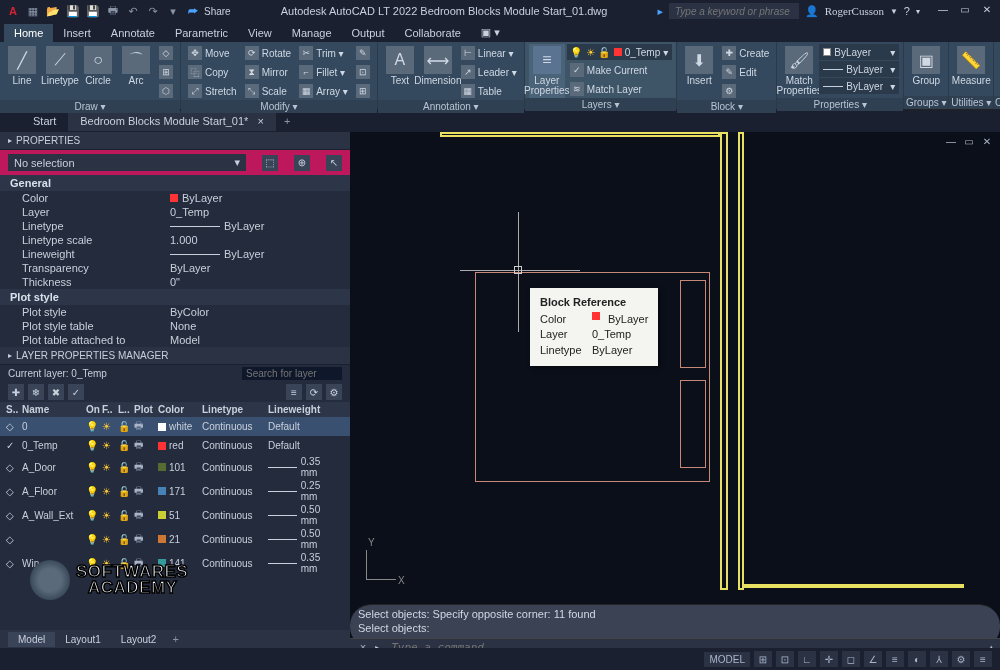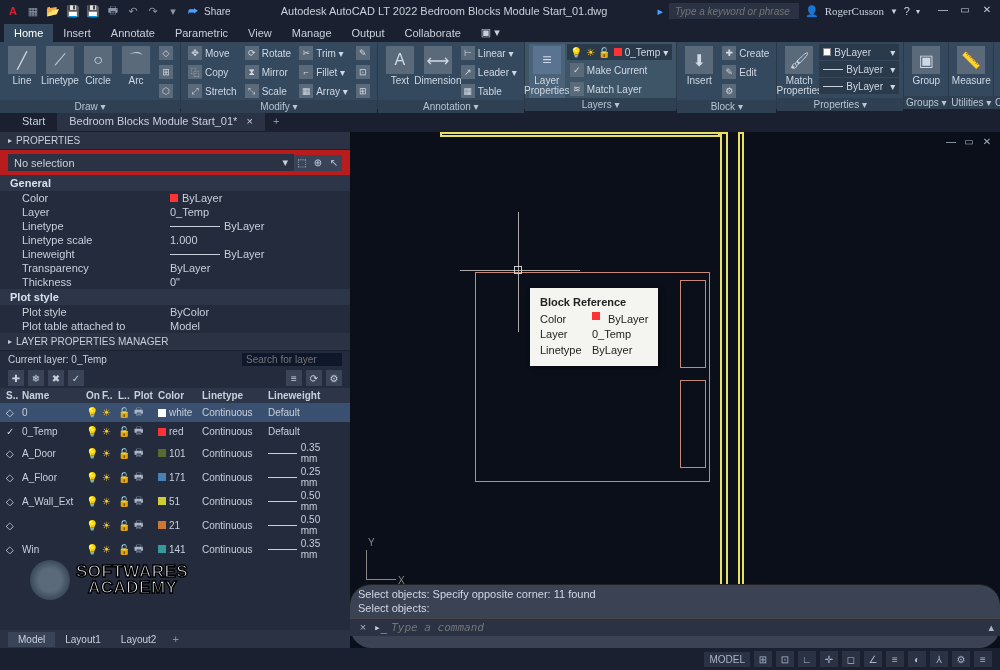--- a/index.html
+++ b/index.html
@@ -29,38 +29,38 @@
 .ribbon-btn-lg { width: 36px; display: flex; flex-direction: column; align-items: center; gap: 2px; padding: 2px; }
 .ribbon-btn-lg .icon-lg { width: 28px; height: 28px; background: #5a6a7a; display: flex; align-items: center; justify-content: center; font-size: 16px; color: #d0d8e4; }
 .ribbon-btn-lg .lbl { font-size: 10px; color: #d0d8e4; text-align: center; line-height: 1; }
 .ribbon-col { display: flex; flex-direction: column; gap: 1px; }
 .ribbon-btn-sm { height: 18px; display: flex; align-items: center; gap: 3px; padding: 0 3px; font-size: 10px; color: #d0d8e4; white-space: nowrap; }
 .ribbon-btn-sm .icon-sm { width: 14px; height: 14px; background: #5a6a7a; display: inline-flex; align-items: center; justify-content: center; font-size: 9px; }
 .layer-combo { background: #2a3a4a; color: #d0d8e4; font-size: 10px; padding: 1px 4px; height: 16px; display: flex; align-items: center; gap: 3px; min-width: 100px; }
 .sw { width: 8px; height: 8px; display: inline-block; }
 
 
-.filetabs { height: 22px; background: #1a2030; display: flex; align-items: center; padding-left: 10px; gap: 0; }
+.filetabs { height: 22px; background: #1a2030; display: flex; align-items: center; padding-left: 21px; gap: 0; }
 .filetabs .ftab { padding: 4px 12px; font-size: 11px; color: #c8d0dc; background: #232b3c; }
 .filetabs .ftab.start { background: #1a2030; }
 .filetabs .ftab.active { background: #2a3244; }
 .filetabs .plus { padding: 4px 8px; color: #8a95a8; }
 
 
 .workarea { display: flex; height: 538px; }
 
 
 .left-panels { width: 350px; background: #232b3c; display: flex; flex-direction: column; }
 
 .panel-header { height: 18px; background: #2a3244; display: flex; align-items: center; padding: 0 8px; font-size: 10px; color: #c8d0dc; border-bottom: 1px solid #1a2030; }
 .panel-expand { margin-right: 4px; font-size: 8px; }
 
 
 .props { flex: 0 0 auto; }
-.props .selector-row { display: flex; align-items: center; padding: 4px 8px; gap: 0; background: #b91c1c; }
+.props .selector-row { display: flex; align-items: center; padding: 4px 8px; gap: 16px; background: #be185d; }
 .props .selector { flex: 1; background: #2a3244; padding: 2px 6px; font-size: 11px; color: #c8d0dc; display: flex; justify-content: space-between; align-items: center; }
 .props .tool-icon { width: 16px; height: 16px; background: #3a4458; display: flex; align-items: center; justify-content: center; font-size: 10px; }
 .props .section-head { background: #2c3648; padding: 2px 10px; font-size: 11px; font-weight: bold; color: #d8e0ec; }
 .props .prop-row { display: flex; padding: 1px 0; font-size: 11px; }
 .props .prop-label { width: 170px; padding-left: 22px; color: #c8d0dc; }
 .props .prop-value { flex: 1; color: #c8d0dc; display: flex; align-items: center; gap: 4px; }
 .linesample { display: inline-block; width: 50px; border-top: 1px solid #c8d0dc; vertical-align: middle; }
 
 
 .layermgr { flex: 1; display: flex; flex-direction: column; min-height: 0; }
@@ -102,21 +102,21 @@
 .tooltip .tt-label { width: 44px; }
 .ucs { position: absolute; left: 6px; bottom: 80px; color: #888; font-size: 10px; }
 .ucs .axis-y { position: absolute; left: 10px; bottom: 10px; width: 1px; height: 30px; background: #888; }
 .ucs .axis-x { position: absolute; left: 10px; bottom: 10px; width: 30px; height: 1px; background: #888; }
 .ucs .lbl-y { position: absolute; left: 12px; bottom: 42px; }
 .ucs .lbl-x { position: absolute; left: 42px; bottom: 4px; }
 .view-controls { position: absolute; top: 4px; right: 6px; display: flex; gap: 4px; }
 .vc-btn { width: 14px; height: 14px; color: #aab4c8; font-size: 10px; text-align: center; }
 
 
-.cmdarea { position: absolute; left: 0; right: 0; bottom: 22px; height: 64px; background: #3a4254; border-top: 1px solid #222; border-radius: 21px; }
+.cmdarea { position: absolute; left: 0; right: 0; bottom: 22px; height: 44px; background: #3a4254; border-top: 1px solid #222; border-radius: 21px; }
 .cmd-history { padding: 2px 8px; font-family: Consolas, monospace; font-size: 11px; color: #d0d8e4; line-height: 1.3; }
 .cmd-input-row { display: flex; align-items: center; padding: 2px 6px; gap: 4px; background: #2a3244; border-top: 1px solid #444; }
 .cmd-input { flex: 1; background: transparent; border: none; color: #8a95a8; font-family: Consolas, monospace; font-size: 11px; font-style: italic; }
 .cmd-close { width: 14px; color: #aab4c8; text-align: center; }
 
 
 .bottom-tabs { position: absolute; left: 0; bottom: 22px; height: 18px; background: #2a3244; display: flex; align-items: center; padding-left: 8px; z-index: 2; }
 .bottom-tabs .btab { padding: 2px 10px; font-size: 10px; color: #c8d0dc; }
 .bottom-tabs .btab.active { background: #3a4458; }
 .bottom-tabs .bplus { padding: 2px 6px; color: #8a95a8; }
@@ -465,20 +465,24 @@
           <div class="prop-value">ByLayer</div>
         </div>
       <div class="prop-row">
           <div class="prop-label">Thickness</div>
           <div class="prop-value">0"</div>
         </div>
       <div class="section-head">Plot style</div>
       <div class="prop-row">
           <div class="prop-label">Plot style</div>
           <div class="prop-value">ByColor</div>
+        </div>
+      <div class="prop-row">
+          <div class="prop-label">Plot style table</div>
+          <div class="prop-value">None</div>
         </div>
       <div class="prop-row">
           <div class="prop-label">Plot table attached to</div>
           <div class="prop-value">Model</div>
         </div>
     </div>
 
     <div class="layermgr">
       <div class="panel-header">
           <span class="panel-expand">▸</span>

